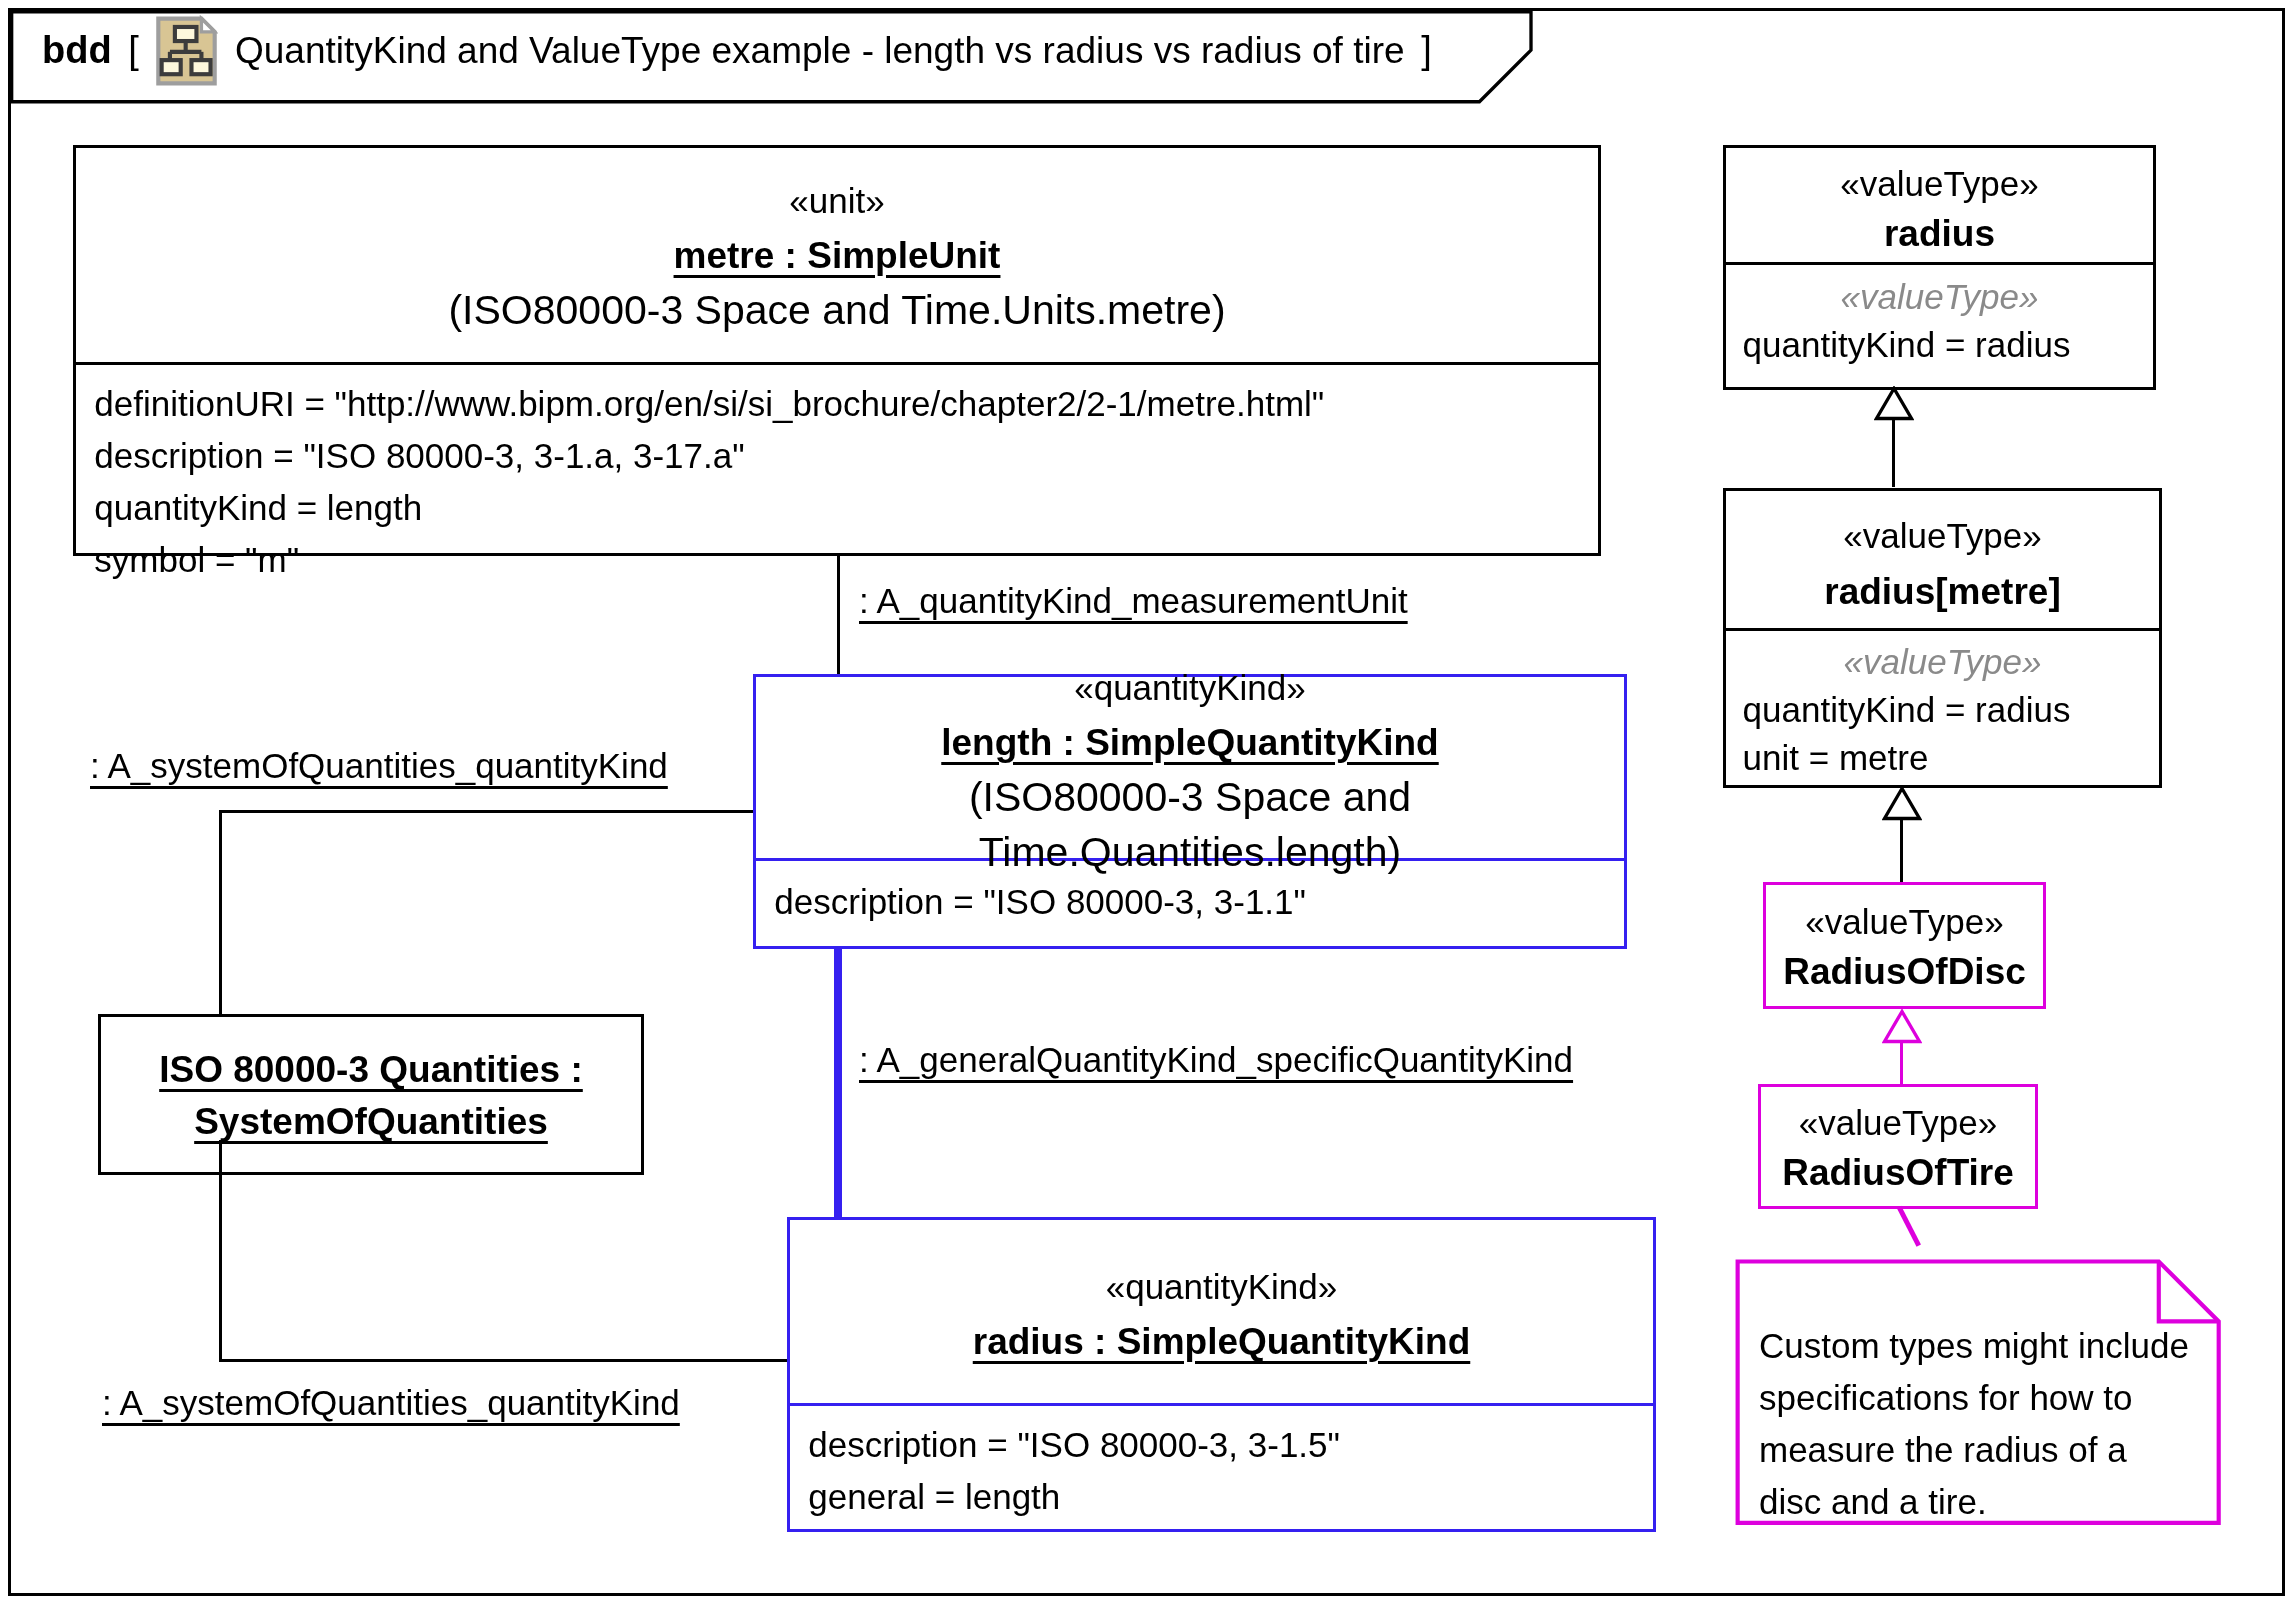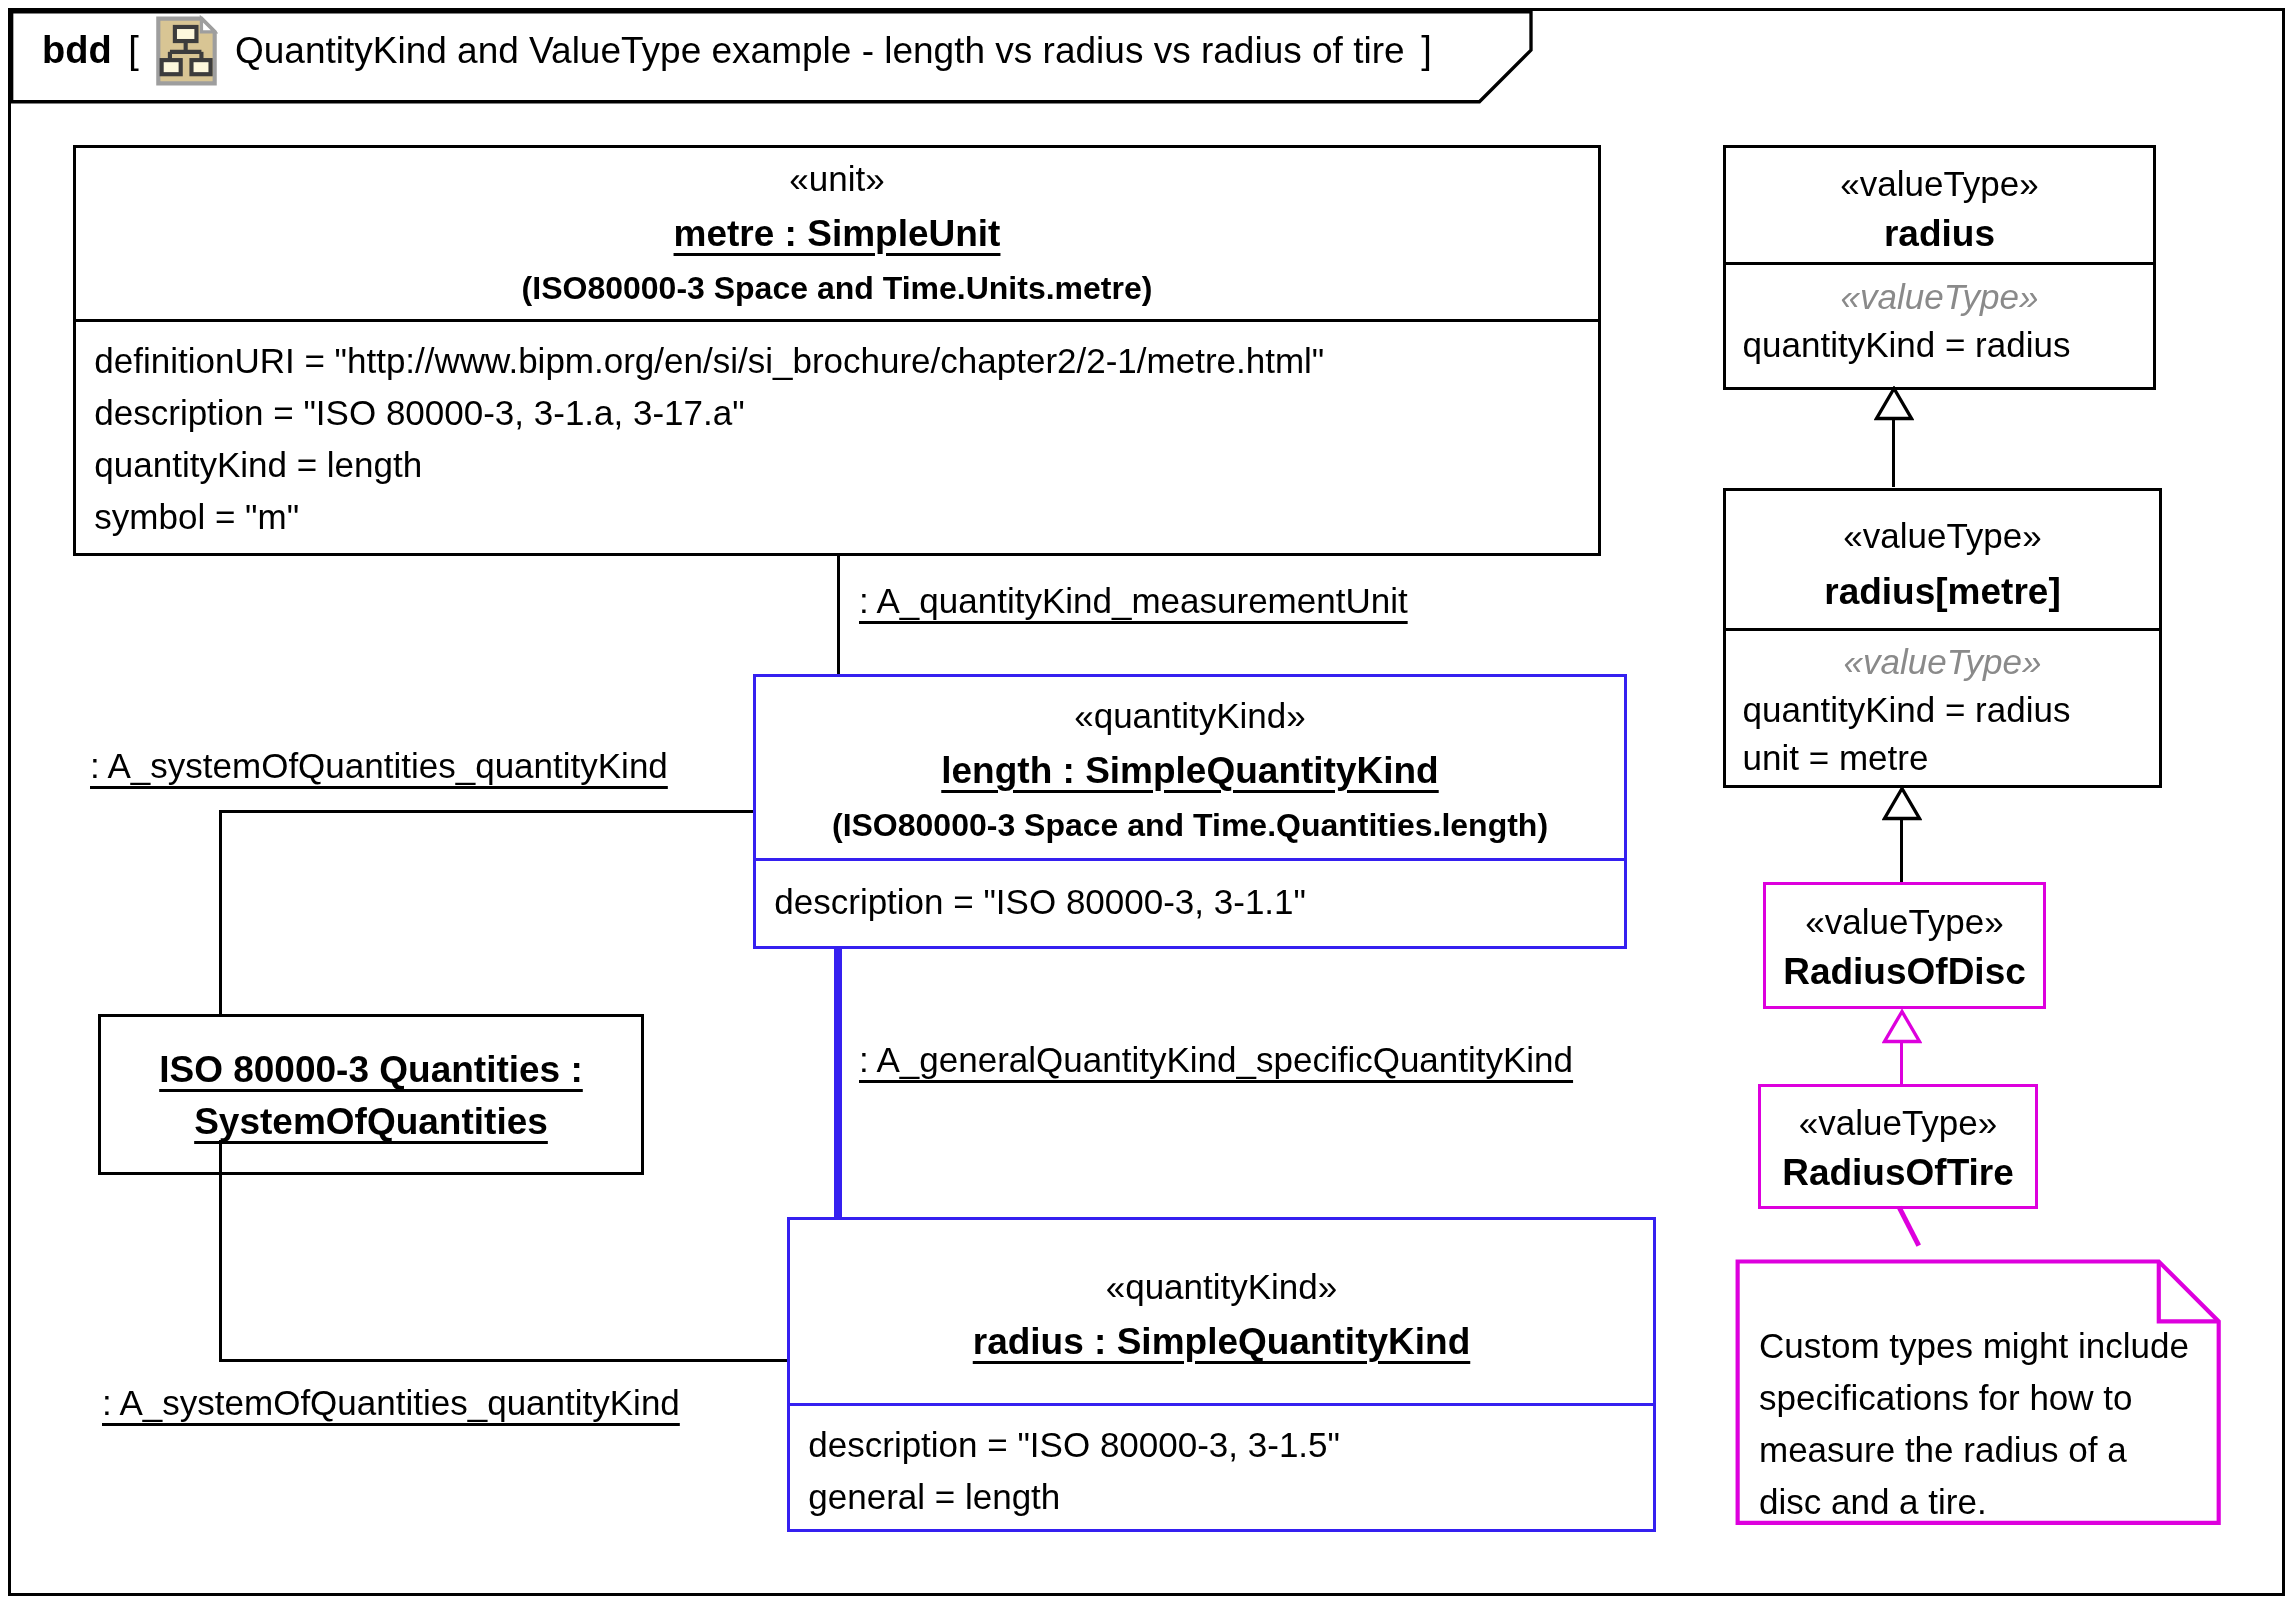--- a/index.html
+++ b/index.html
@@ -15,21 +15,21 @@
   
   .node{background:#fff;border:3.3px solid var(--black);}
   .node.blue{border-color:var(--blue);}
   .node.magenta{border-color:var(--magenta);}
   .hdr{display:flex;flex-direction:column;align-items:center;justify-content:center;
        text-align:center;border-bottom:3.3px solid var(--black);box-sizing:border-box;}
   .blue .hdr{border-bottom-color:var(--blue);}
   .hdr-noline{display:flex;flex-direction:column;align-items:center;justify-content:center;text-align:center;height:100%;}
   .stereo{font-size:35px;line-height:55px;}
   .bname{font-size:37px;line-height:55px;font-weight:bold;}
-  .qual{font-size:32px;line-height:55px;font-weight:bold;}
+  .qual{font-size:41px;line-height:55px;}
   .uline{text-decoration:underline;text-decoration-thickness:2.5px;text-underline-offset:6.7px;}
   .body{font-size:35px;text-align:left;}
   .prop{line-height:52px;white-space:nowrap;}
   .stereo-gray{color:var(--gray);font-style:italic;text-align:center;line-height:48px;font-size:35px;}
 
   
   .lineH{background:var(--black);height:3.3px;}
   .lineV{background:var(--black);width:3.3px;}
   .lineV.thickblue{background:var(--blue);width:7.5px;}
   .lineV.mag{background:var(--magenta);}
@@ -67,21 +67,21 @@
       <line x1="18" y1="44" x2="18" y2="54" stroke="#3c3c3c" stroke-width="5"></line>
       <line x1="56" y1="44" x2="56" y2="54" stroke="#3c3c3c" stroke-width="5"></line>
       <rect x="8" y="54" width="23" height="17" fill="var(--icon-cream)" stroke="#3c3c3c" stroke-width="5"></rect>
       <rect x="44" y="54" width="23" height="17" fill="var(--icon-cream)" stroke="#3c3c3c" stroke-width="5"></rect>
     </svg>
     <span class="tab-title">QuantityKind and ValueType example - length vs radius vs radius of tire</span>
     <span class="tab-bracket">]</span>
   </div>
 
   <div class="abs node" style="left:73px;top:145px;width:1528px;height:411px;">
-    <div class="hdr" style="height:174px;padding-top:0;">
+    <div class="hdr" style="height:217px;padding-top:0;">
       <div class="stereo">«unit»</div>
       <div class="bname uline">metre : SimpleUnit</div>
       <div class="qual">(ISO80000-3 Space and Time.Units.metre)</div>
     </div>
     <div class="body" style="padding:13.3px 18.3px;">
       <div class="prop">definitionURI = "http://www.bipm.org/en/si/si_brochure/chapter2/2-1/metre.html"</div>
       <div class="prop">description = "ISO 80000-3, 3-1.a, 3-17.a"</div>
       <div class="prop">quantityKind = length</div>
       <div class="prop">symbol = "m"</div>
     </div>

